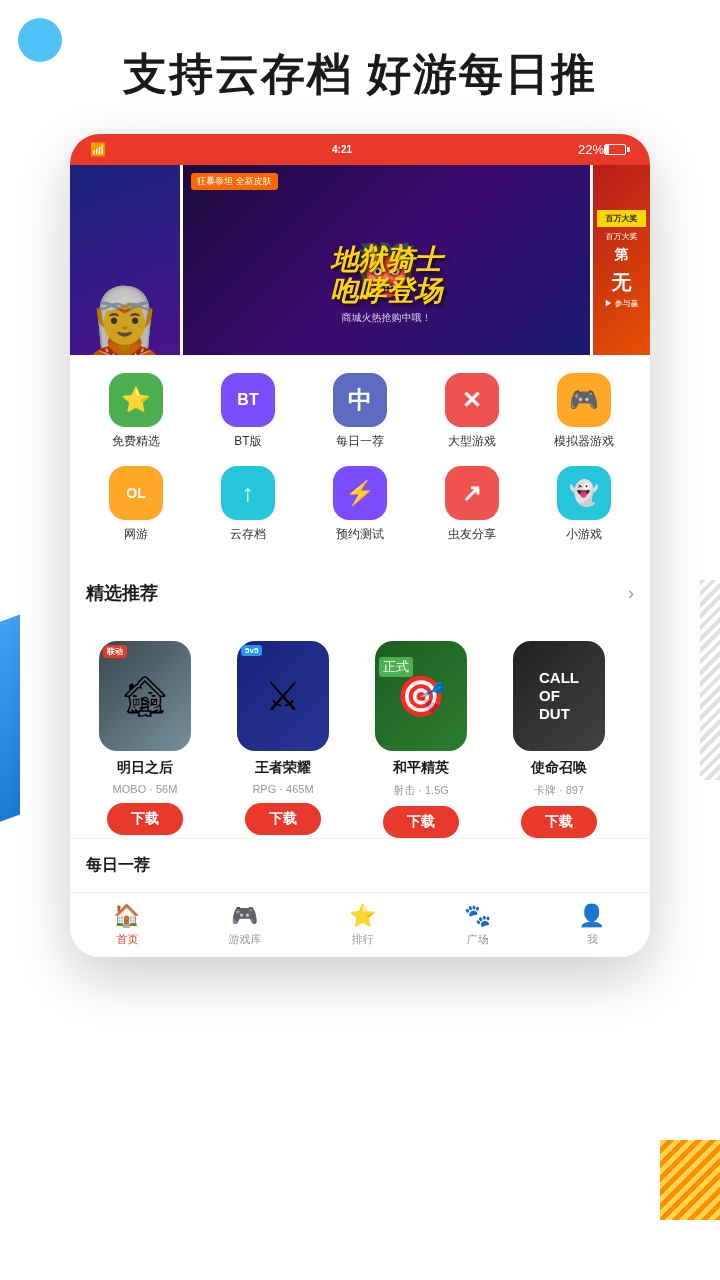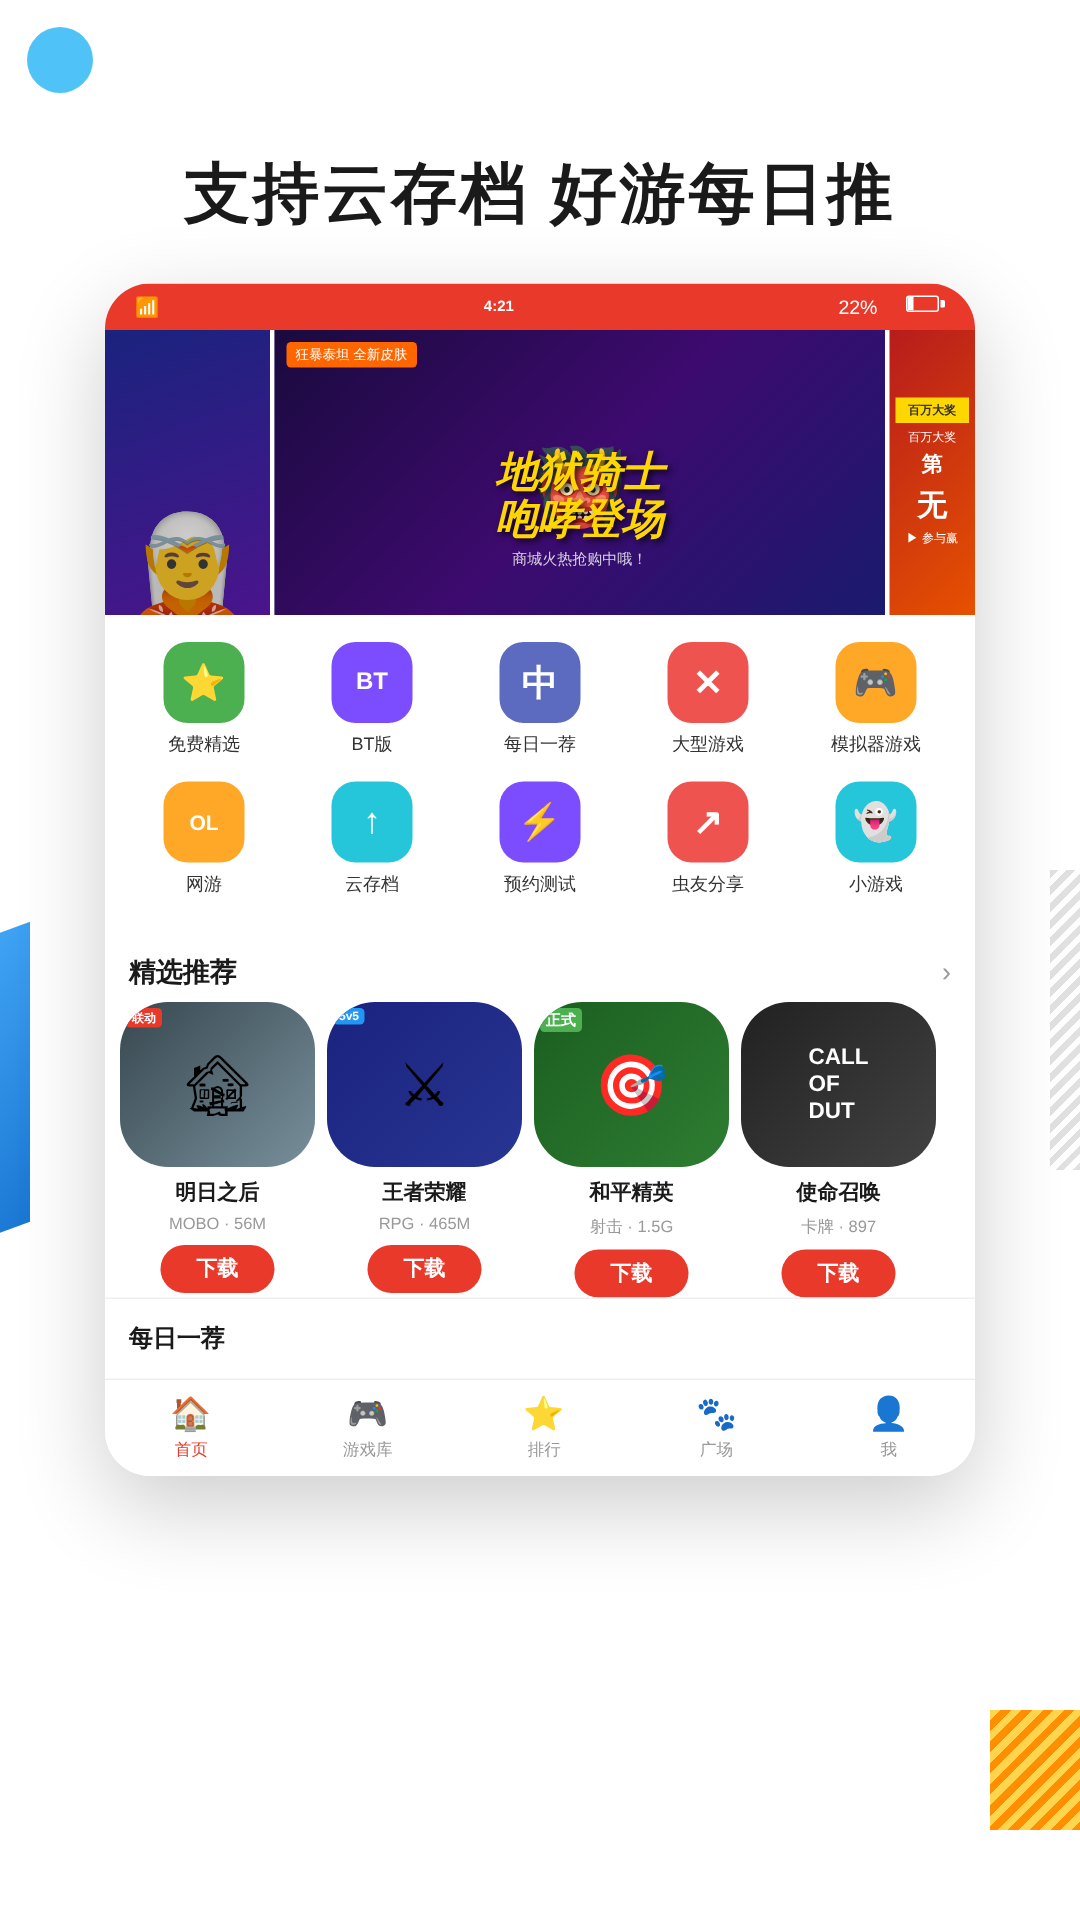--- a/index.html
+++ b/index.html
@@ -77,21 +77,21 @@
       );
       z-index: 10;
     }
 
     
     .tagline {
       text-align: center;
       font-size: 44px;
       font-weight: 900;
       color: #1a1a1a;
-      padding-top: 100px;
+      padding-top: 45px;
       padding-bottom: 30px;
       letter-spacing: 2px;
     }
 
     
     .phone-mockup {
       width: 580px;
       margin: 0 auto;
       background: white;
       border-radius: 30px;
@@ -106,21 +106,21 @@
       background: #e8392a;
       display: flex;
       justify-content: space-between;
       align-items: center;
       padding: 8px 20px;
       color: white;
       font-size: 13px;
     }
     .status-left { display: flex; align-items: center; gap: 4px; }
     .status-center { font-weight: 700; font-size: 10px; text-align: center; }
-    .status-right { display: flex; align-items: flex-start; gap: 19px; }
+    .status-right { display: flex; align-items: center; gap: 0; }
 
     
     .nav-bar {
       background: #e8392a;
       display: flex;
       align-items: center;
       padding: 10px 20px;
       gap: 0;
     }
     .nav-title {
@@ -290,30 +290,31 @@
     }
     .game-item {
       width: 130px;
       flex-shrink: 0;
       margin-right: 8px;
       display: flex;
       flex-direction: column;
       align-items: center;
     }
     .game-icon {
-      width: 130px;
+      width: 92px;
       height: 110px;
-      border-radius: 32px;
+      border-radius: 18px;
       overflow: hidden;
       margin-bottom: 8px;
       display: flex;
       align-items: center;
       justify-content: center;
       font-size: 36px;
       position: relative;
+      margin-top: 28px;
     }
     .game-name {
       font-size: 14px;
       font-weight: 600;
       color: #1a1a1a;
       text-align: center;
       width: 110px;
       overflow: hidden;
       text-overflow: ellipsis;
       white-space: nowrap;
@@ -399,28 +400,28 @@
       left: 4px;
       background: #2196f3;
       color: white;
       font-size: 8px;
       padding: 1px 4px;
       border-radius: 3px;
       font-weight: 700;
     }
     .badge-rank {
       position: absolute;
-      top: 4px;
+      top: 16px;
       left: 4px;
       background: #4caf50;
       color: white;
-      font-size: 10px;
+      font-size: 13px;
       padding: 1px 4px;
       border-radius: 3px;
-      font-weight: 700;
+      font-weight: 400;
     }
 
     
     .wifi-icon { font-size: 13px; }
     
     .battery {
       display: inline-flex;
       align-items: center;
       gap: 1px;
     }

